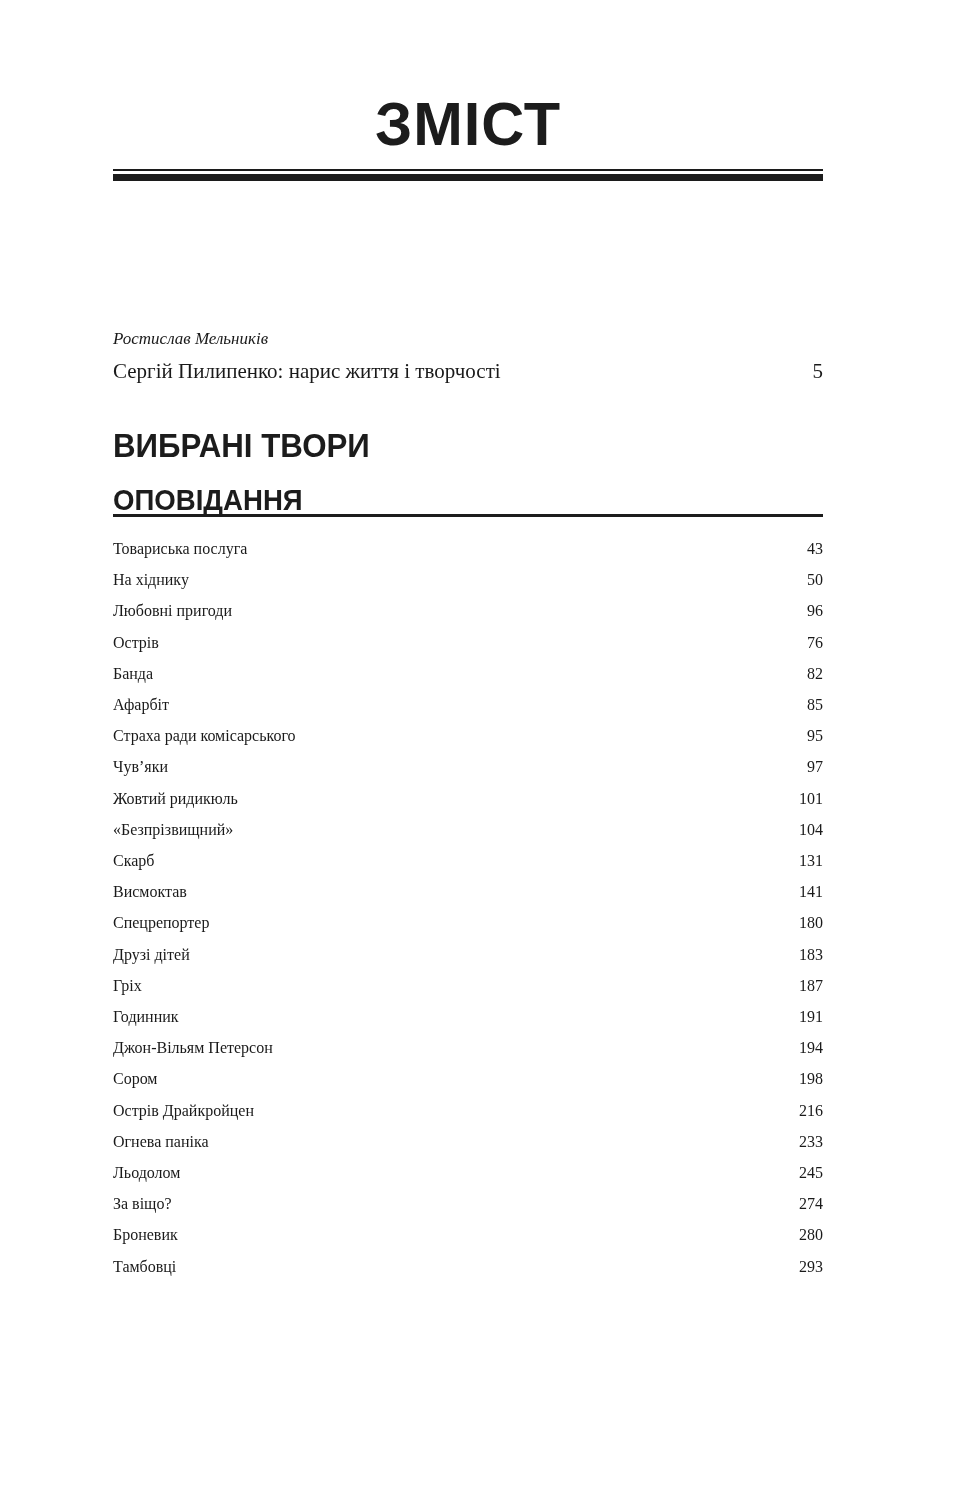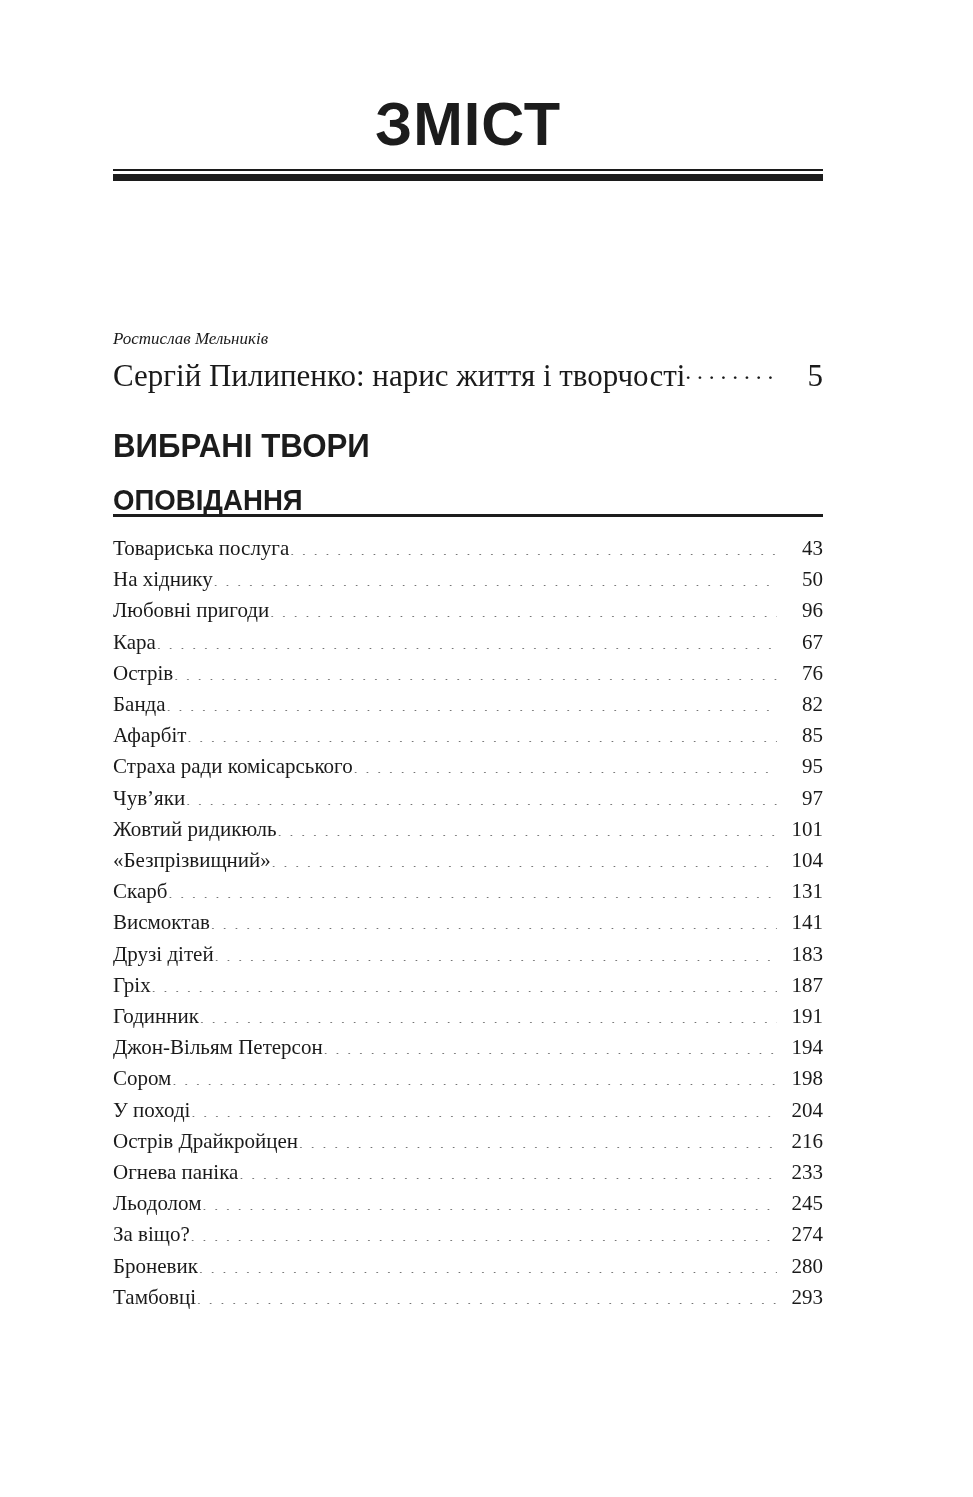--- a/index.html
+++ b/index.html
@@ -123,21 +123,21 @@
     left: 113px;
     top: 516px;
     width: 710px;
     list-style: none;
     margin: 0;
     padding: 0;
   }
   .toc-entry {
     display: flex;
     align-items: baseline;
-    font-size: 21px;
+    font-size: 16px;
     line-height: 31.2px;
     color: #1a1a1a;
     white-space: nowrap;
   }
   .entry-title {
     flex: 0 0 auto;
   }
   .leader {
     flex: 1 1 auto;
     overflow: hidden;
@@ -159,21 +159,21 @@
     flex: 0 0 auto;
     text-align: right;
     min-width: 46px;
     font-variant-numeric: lining-nums;
   }
 
   
   .intro-entry {
     display: flex;
     align-items: baseline;
-    font-size: 31px;
+    font-size: 21px;
     line-height: 32px;
     color: #1a1a1a;
     white-space: nowrap;
     width: 710px;
   }
 </style>
 </head>
 <body>
 
 <div class="page">
@@ -211,25 +211,20 @@
         <span class="entry-title">На хіднику</span>
         <span class="leader"></span>
         <span class="entry-page">50</span>
       </li>
       <li class="toc-entry">
         <span class="entry-title">Любовні пригоди</span>
         <span class="leader"></span>
         <span class="entry-page">96</span>
       </li>
       <li class="toc-entry">
-        <span class="entry-title">Кара</span>
-        <span class="leader"></span>
-        <span class="entry-page">67</span>
-      </li>
-      <li class="toc-entry">
         <span class="entry-title">Острів</span>
         <span class="leader"></span>
         <span class="entry-page">76</span>
       </li>
       <li class="toc-entry">
         <span class="entry-title">Банда</span>
         <span class="leader"></span>
         <span class="entry-page">82</span>
       </li>
       <li class="toc-entry">
@@ -261,20 +256,25 @@
         <span class="entry-title">Скарб</span>
         <span class="leader"></span>
         <span class="entry-page">131</span>
       </li>
       <li class="toc-entry">
         <span class="entry-title">Висмоктав</span>
         <span class="leader"></span>
         <span class="entry-page">141</span>
       </li>
       <li class="toc-entry">
+        <span class="entry-title">Спецрепортер</span>
+        <span class="leader"></span>
+        <span class="entry-page">180</span>
+      </li>
+      <li class="toc-entry">
         <span class="entry-title">Друзі дітей</span>
         <span class="leader"></span>
         <span class="entry-page">183</span>
       </li>
       <li class="toc-entry">
         <span class="entry-title">Гріх</span>
         <span class="leader"></span>
         <span class="entry-page">187</span>
       </li>
       <li class="toc-entry">
@@ -286,25 +286,20 @@
         <span class="entry-title">Джон-Вільям Петерсон</span>
         <span class="leader"></span>
         <span class="entry-page">194</span>
       </li>
       <li class="toc-entry">
         <span class="entry-title">Сором</span>
         <span class="leader"></span>
         <span class="entry-page">198</span>
       </li>
       <li class="toc-entry">
-        <span class="entry-title">У поході</span>
-        <span class="leader"></span>
-        <span class="entry-page">204</span>
-      </li>
-      <li class="toc-entry">
         <span class="entry-title">Острів Драйкройцен</span>
         <span class="leader"></span>
         <span class="entry-page">216</span>
       </li>
       <li class="toc-entry">
         <span class="entry-title">Огнева паніка</span>
         <span class="leader"></span>
         <span class="entry-page">233</span>
       </li>
       <li class="toc-entry">

